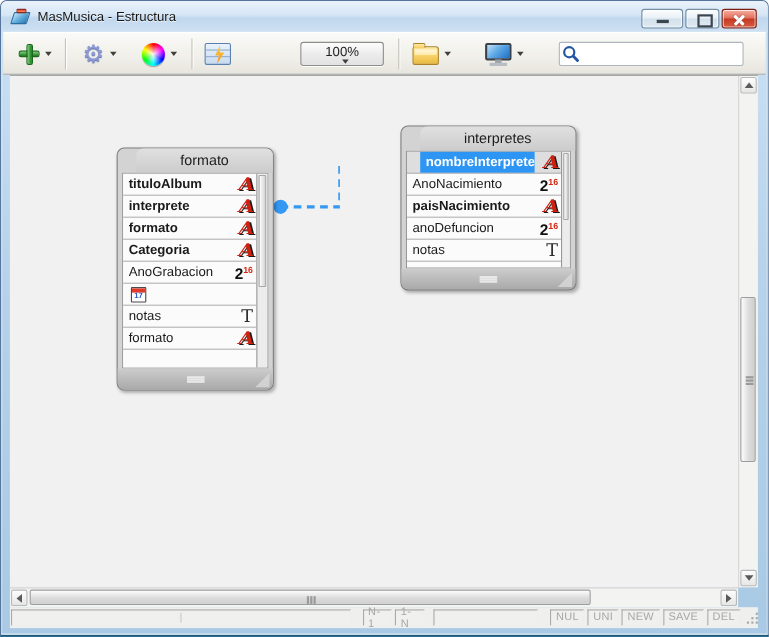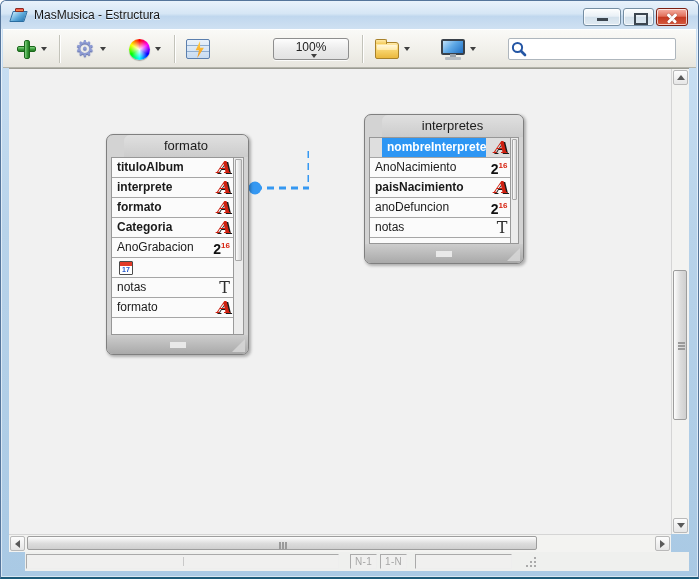--- a/index.html
+++ b/index.html
@@ -142,22 +142,22 @@
   .tri-right { width:0;height:0;border-top:4px solid transparent;border-bottom:4px solid transparent;border-left:5px solid #5a5a5a; }
   .sb-thumb { position:absolute; background:linear-gradient(180deg,#fdfdfd,#dcdcdc 55%, #cfcfcf);
     border:1px solid #9d9d9d; border-radius:2px; }
   #vthumb-main { left:1px; width:14px; background:linear-gradient(90deg,#fdfdfd,#dcdcdc 55%, #cfcfcf); }
   .thumb-grip-h { position:absolute; left:50%; top:5px; width:1.5px; height:7px; background:#9a9a9a;
     box-shadow:-3px 0 0 #9a9a9a, 3px 0 0 #9a9a9a; }
   .thumb-grip-v { position:absolute; top:50%; left:3.5px; width:7px; height:1.5px; background:#9a9a9a;
     box-shadow:0 -3px 0 #9a9a9a, 0 3px 0 #9a9a9a; }
 
   
-  #statusbar { position:absolute; left:16px; right:0; bottom:0; height:19px; background:#eff0ee;
-    display:flex; align-items:center; font-size:10px; color:#9f9f9f; }
+  #statusbar { position:absolute; left:0; right:0; bottom:0; height:19px; background:#eff0ee;
+    display:flex; align-items:center; font-size:10px; color:#9f9f9f;justify-content:center; }
   .st-field, .st-btn { height:15px; border:1px solid; border-color:#aaa #eee #eee #aaa; background:#f0f0ef;
     display:flex; align-items:center; justify-content:center; }
   .st-field.long { width:313px; margin-left:1px; position:relative; }
   .st-field.long::after { content:""; position:absolute; left:50%; top:2px; bottom:2px; width:1px; background:#c9c9c9; }
   .st-field.mid { width:97px; }
   .st-btn { padding:0 4px; min-width:26px; margin-left:3px; color:#a6a6a6; letter-spacing:.3px; }
   .st-gap { width:8px; }
   #st-grip { margin-left:6px; width:10px; height:10px; position:relative; }
   #st-grip i { position:absolute; width:2px; height:2px; background:#aaa; }
   #st-grip i:nth-child(1){ right:0; bottom:0; } #st-grip i:nth-child(2){ right:0; bottom:4px; }
@@ -382,20 +382,27 @@
     <div id="statusbar">
       <div class="st-field long"></div>
       <div class="st-gap"></div>
       <span id="left-btns" style="display: inline-flex;">
           <div class="st-btn">N-1</div>
           <div class="st-btn">1-N</div>
         </span>
       <div class="st-gap"></div>
       <div class="st-field mid"></div>
       <div class="st-gap"></div>
+      <span id="right-btns" style="display: inline-flex;">
+          <div class="st-btn">NUL</div>
+          <div class="st-btn">UNI</div>
+          <div class="st-btn">NEW</div>
+          <div class="st-btn">SAVE</div>
+          <div class="st-btn">DEL</div>
+        </span>
       <div id="st-grip">
           <i></i>
           <i></i>
           <i></i>
           <i></i>
           <i></i>
           <i></i>
         </div>
     </div>
   </div>

